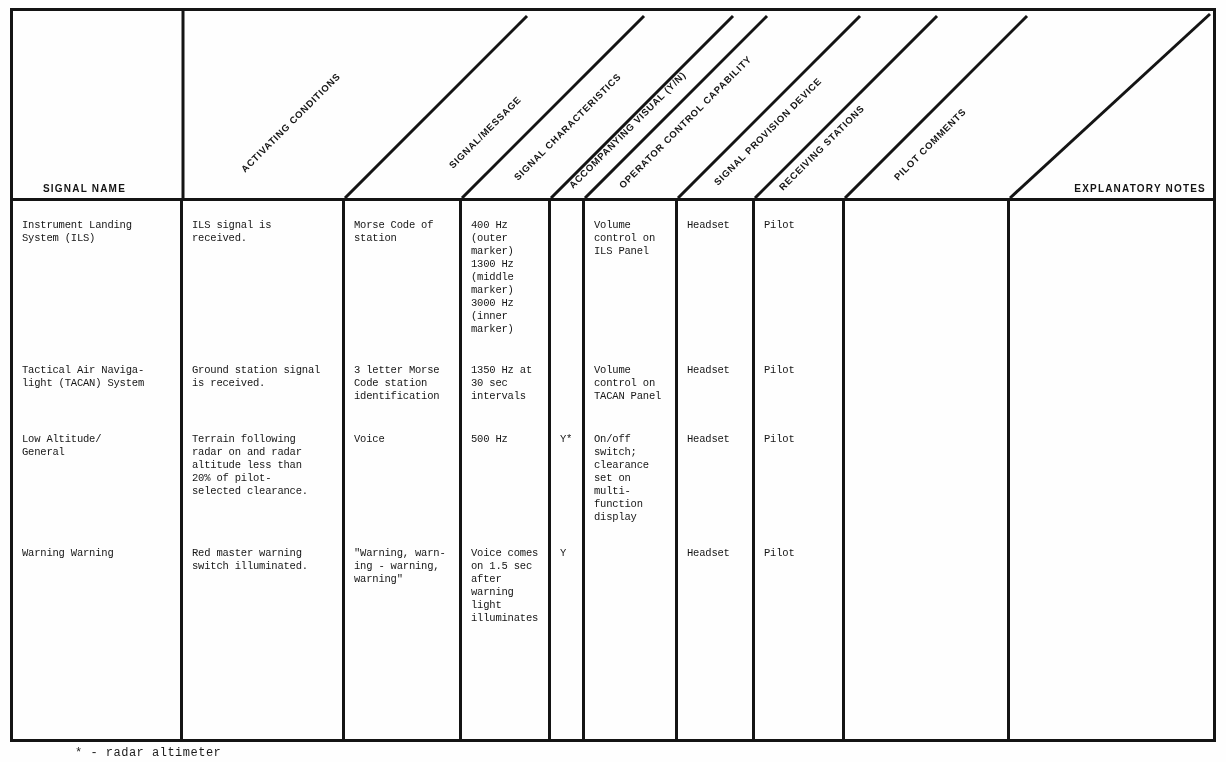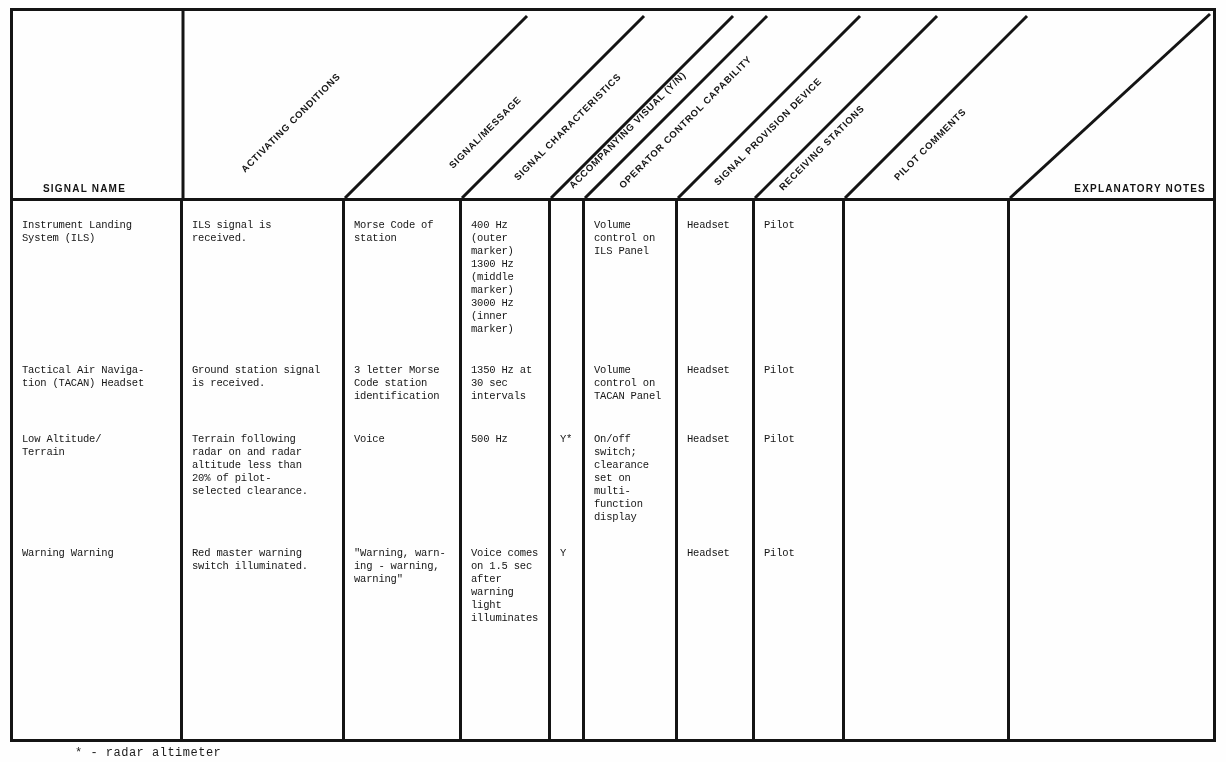--- a/index.html
+++ b/index.html
@@ -125,41 +125,41 @@
         <div class="cell">Volume
 control on
 ILS Panel</div>
         <div class="cell">Headset</div>
         <div class="cell">Pilot</div>
         <div class="cell"></div>
         <div class="cell last"></div>
       </div>
       <div class="grid-row r1">
         <div class="cell">Tactical Air Naviga-
-tion (TACAN) Headset</div>
+light (TACAN) System</div>
         <div class="cell">Ground station signal
 is received.</div>
         <div class="cell">3 letter Morse
 Code station
 identification</div>
         <div class="cell">1350 Hz at
 30 sec
 intervals</div>
         <div class="cell"></div>
         <div class="cell">Volume
 control on
 TACAN Panel</div>
         <div class="cell">Headset</div>
         <div class="cell">Pilot</div>
         <div class="cell"></div>
         <div class="cell last"></div>
       </div>
       <div class="grid-row r2">
         <div class="cell">Low Altitude/
-Terrain</div>
+General</div>
         <div class="cell">Terrain following
 radar on and radar
 altitude less than
 20% of pilot-
 selected clearance.</div>
         <div class="cell">Voice</div>
         <div class="cell">500 Hz</div>
         <div class="cell">Y*</div>
         <div class="cell">On/off
 switch;

